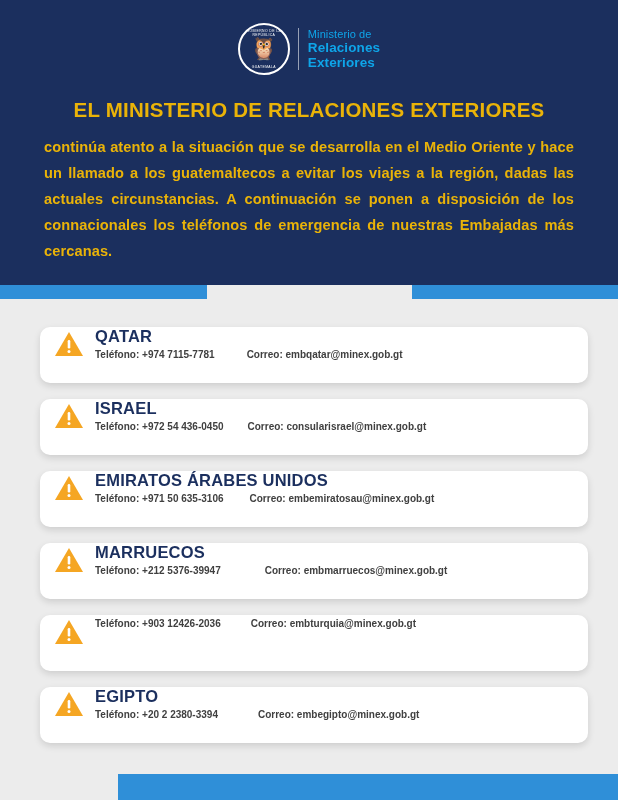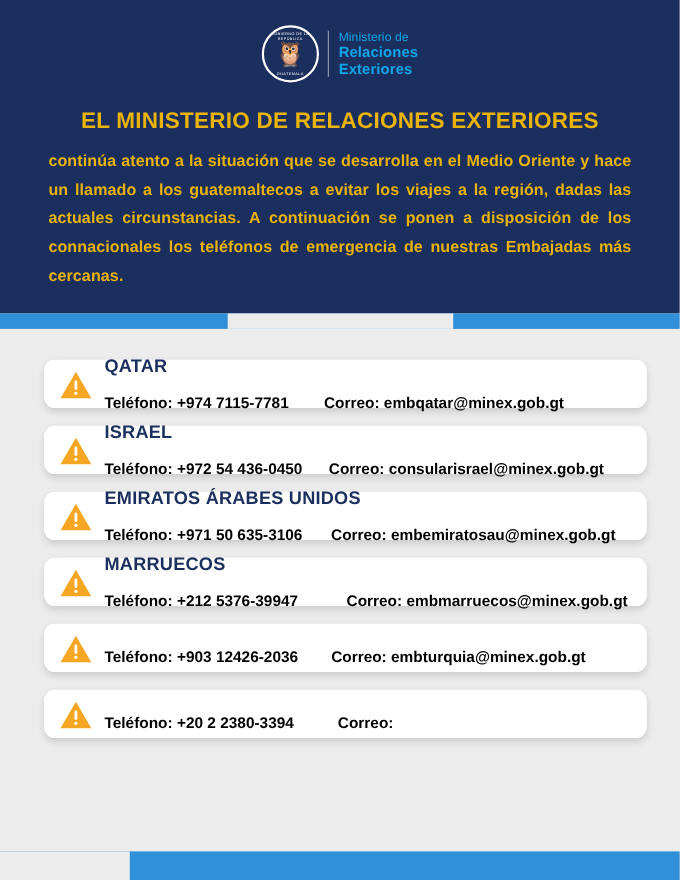--- a/index.html
+++ b/index.html
@@ -117,24 +117,24 @@
   
   .cards {
     position: relative;
     padding: 28px 30px 0 40px;
   }
   .card {
     position: relative;
     background: #ffffff;
     border-radius: 10px;
     box-shadow: 0 3px 7px rgba(0,0,0,.13);
-    height: 44px;
+    height: 56px;
     margin-bottom: 16px;
     display: flex;
-    align-items: center;
+    align-items: flex-start;
     padding-left: 14px;
   }
   .warn {
     flex: 0 0 auto;
     width: 30px;
     height: 30px;
     margin-right: 11px;
     margin-top: 2px;
   }
   .warn svg { display: block; }
@@ -143,25 +143,25 @@
     padding-right: 10px;
   }
   .country {
     color: #1b2f5e;
     font-size: 16.5px;
     font-weight: bold;
     letter-spacing: .2px;
     line-height: 1.15;
   }
   .contact {
-    margin-top: 15px;
+    margin-top: 3px;
     display: flex;
     align-items: baseline;
-    color: #000000;
-    font-size: 14px;
+    color: #404040;
+    font-size: 10px;
     font-weight: bold;
   }
   .phone { white-space: nowrap; }
   .mail { white-space: nowrap; }
 
   
   .gap-a { width: 32px; }
   .gap-b { width: 24px; }
   .gap-c { width: 26px; }
   .gap-d { width: 44px; }
@@ -329,27 +329,29 @@
 
     <div class="card">
       <div class="warn">
         <svg width="30" height="30" viewBox="0 0 30 30">
             <path d="M15 3 L29 27 L1 27 Z" fill="#f5a623"></path>
             <rect x="13.7" y="11" width="2.6" height="8.5" rx="1.3" fill="#ffffff"></rect>
             <circle cx="15" cy="22.6" r="1.5" fill="#ffffff"></circle>
           </svg>
       </div>
       <div class="card-body">
+        <div class="country">EGIPTO</div>
         <div class="contact">
           <span class="phone">Teléfono:</span>
           <span>&nbsp;</span>
           <span class="phone">+20 2 2380-3394</span>
           <span class="gap-f"></span>
           <span class="mail">Correo:</span>
           <span>&nbsp;</span>
+          <span class="mail">embegipto@minex.gob.gt</span>
         </div>
       </div>
     </div>
 
   </div>
 
   <div class="footer">
     <div class="notch-left"></div>
   </div>
 

